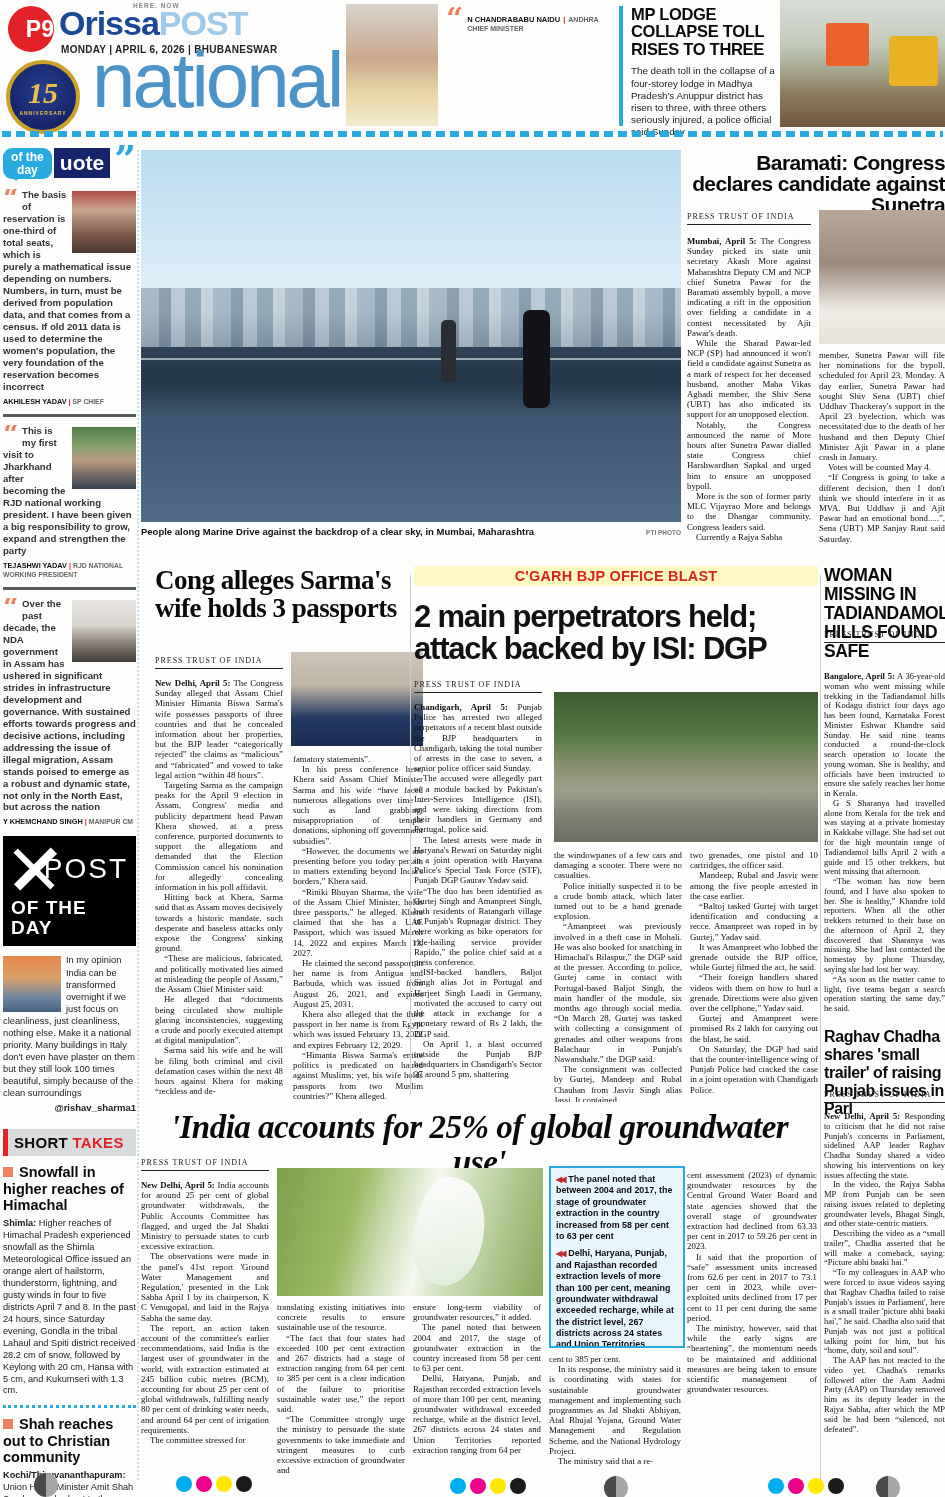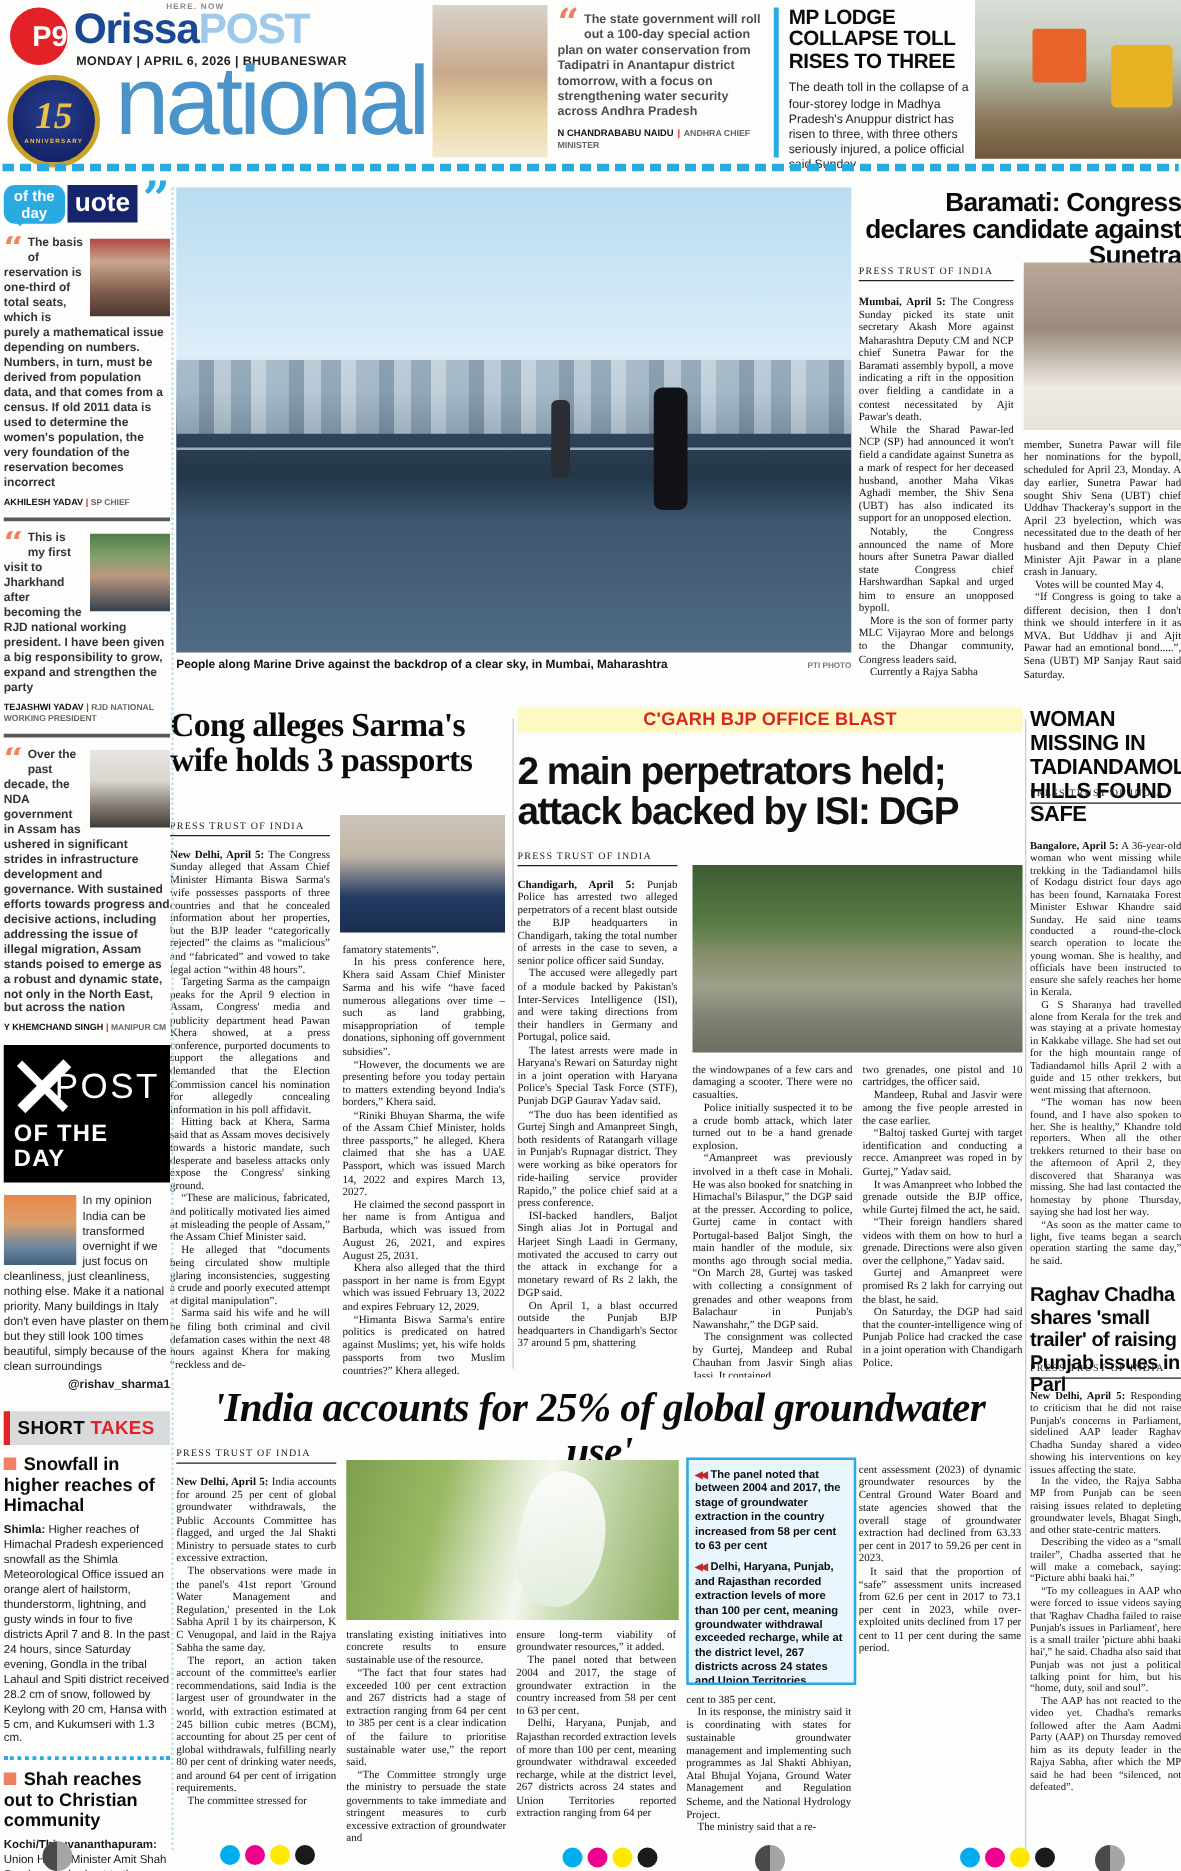--- a/index.html
+++ b/index.html
@@ -97,21 +97,21 @@
   .lead{text-indent:0;}
   .cont .para:first-child{text-indent:0;}
   .dl{font-weight:700;}
   .hl-sans{margin:0;font-family:"Liberation Sans",sans-serif;color:#0a0a0a;}
   .hl-serif{margin:0;font-family:"Liberation Serif",serif;color:#0a0a0a;}
   
   #baramati{left:687px;top:152px;width:258px;height:410px;}
   #baramati h2{font:800 21px/1.0 "Liberation Sans",sans-serif;letter-spacing:-.6px;text-align:right;}
   .ph-sunetra{left:132px;top:58px;width:126px;height:134px;background:linear-gradient(180deg,#b9a899 0%,#9c8a7c 40%,#efece6 75%,#e7e2d8 100%);}
   
-  #sarma{left:136px;top:566px;width:268px;height:542px;}
+  #sarma{left:155px;top:566px;width:268px;height:542px;}
   #sarma h2{font:700 27px/1.04 "Liberation Serif",serif;letter-spacing:-.5px;}
   .ph-himanta{left:136px;top:86px;width:132px;height:94px;background:linear-gradient(180deg,#cdc5ba 0%,#c0b6a6 35%,#233a63 70%,#1b2d50 100%);}
   
   #blast{left:414px;top:566px;width:404px;height:540px;}
   .kicker{position:absolute;left:0;top:0;width:100%;background:#fef9c3;color:#d9241f;
       font:900 14.5px/20px "Liberation Sans",sans-serif;text-align:center;letter-spacing:.2px;}
   #blast h2{position:absolute;top:24px;left:0;font:900 31px/1.03 "Liberation Sans",sans-serif;letter-spacing:-1.2px;margin-top:11px;}
   .ph-blast{left:140px;top:126px;width:264px;height:150px;background:linear-gradient(180deg,#3e5d33 0%,#567a42 30%,#8a9170 50%,#9d9f8a 65%,#7d8273 82%,#6b6f63 100%);}
   
   #woman{left:824px;top:566px;width:121px;height:462px;}
@@ -151,21 +151,20 @@
     <div class="tagline">HERE. NOW</div>
     <div class="hdate">MONDAY | APRIL 6, 2026 | BHUBANESWAR</div>
     <div class="badge15">
       <span class="n">15</span>
       <span class="a">ANNIVERSARY</span>
     </div>
     <div class="section-title">national</div>
     <div class="ph ph-naidu"></div>
     <div class="topq">
       <span class="qm">“</span>
-      <div class="t">The state government will roll out a 100-day special action plan on water conservation from Tadipatri in Anantapur district tomorrow, with a focus on strengthening water security across Andhra Pradesh</div>
       <div class="attr">
         <b>N CHANDRABABU NAIDU</b><span class="sep">|</span><span class="role">ANDHRA CHIEF MINISTER</span>
       </div>
     </div>
     <div class="vbar"></div>
     <div class="lodge">
       <h3>MP LODGE COLLAPSE TOLL RISES TO THREE</h3>
       <p>The death toll in the collapse of a four-storey lodge in Madhya Pradesh's Anuppur district has risen to three, with three others seriously injured, a police official said Sunday</p>
     </div>
     <div class="ph ph-lodge">
@@ -353,20 +352,21 @@
       <div class="gw-item"><span class="gw-bullet">◀◀</span><span>Delhi, Haryana, Punjab, and Rajasthan recorded extraction levels of more than 100 per cent, meaning groundwater withdrawal exceeded recharge, while at the district level, 267 districts across 24 states and Union Territories reported extraction ranging from 64 per cent to 385 per cent</span></div>
     </div>
     <div class="col cont" style="left:408px;top:244px;width:132px;height:138px;">
         <p class="para">cent to 385 per cent.</p>
         <p class="para">In its response, the ministry said it is coordinating with states for sustainable groundwater management and implementing such programmes as Jal Shakti Abhiyan, Atal Bhujal Yojana, Ground Water Management and Regulation Scheme, and the National Hydrology Project.</p>
         <p class="para">The ministry said that a re-</p>
       </div>
     <div class="col cont" style="left:546px;top:60px;width:130px;height:322px;">
         <p class="para">cent assessment (2023) of dynamic groundwater resources by the Central Ground Water Board and state agencies showed that the overall stage of groundwater extraction had declined from 63.33 per cent in 2017 to 59.26 per cent in 2023.</p>
         <p class="para">It said that the proportion of “safe” assessment units increased from 62.6 per cent in 2017 to 73.1 per cent in 2023, while over-exploited units declined from 17 per cent to 11 per cent during the same period.</p>
+        <p class="para">The ministry, however, said that while the early signs are “heartening”, the momentum needs to be maintained and additional measures are being taken to ensure scientific management of groundwater resources.</p>
       </div>
   </div>
 
   <div class="vrule" style="left:410px;top:575px;height:520px;"></div>
   <div class="vrule" style="left:820px;top:575px;height:915px;"></div>
   <div class="vdot"></div>
 
   <div class="halfdot" style="left:34px;top:1473px;"></div>
   <div class="cmyk" style="left:176px;top:1476px;">
       <i class="c-c"></i>

